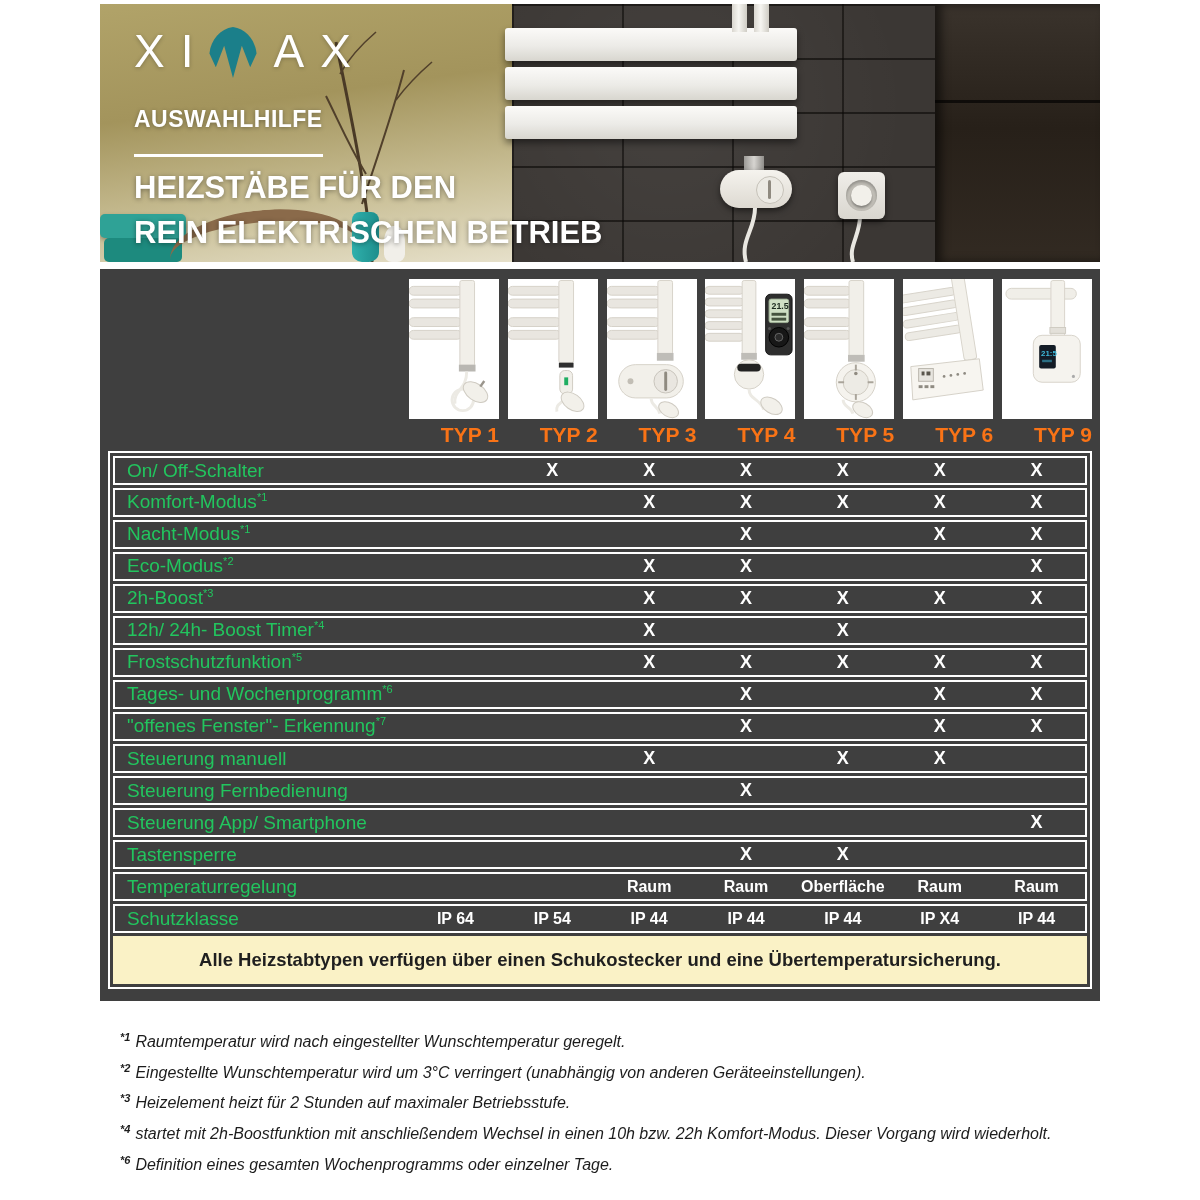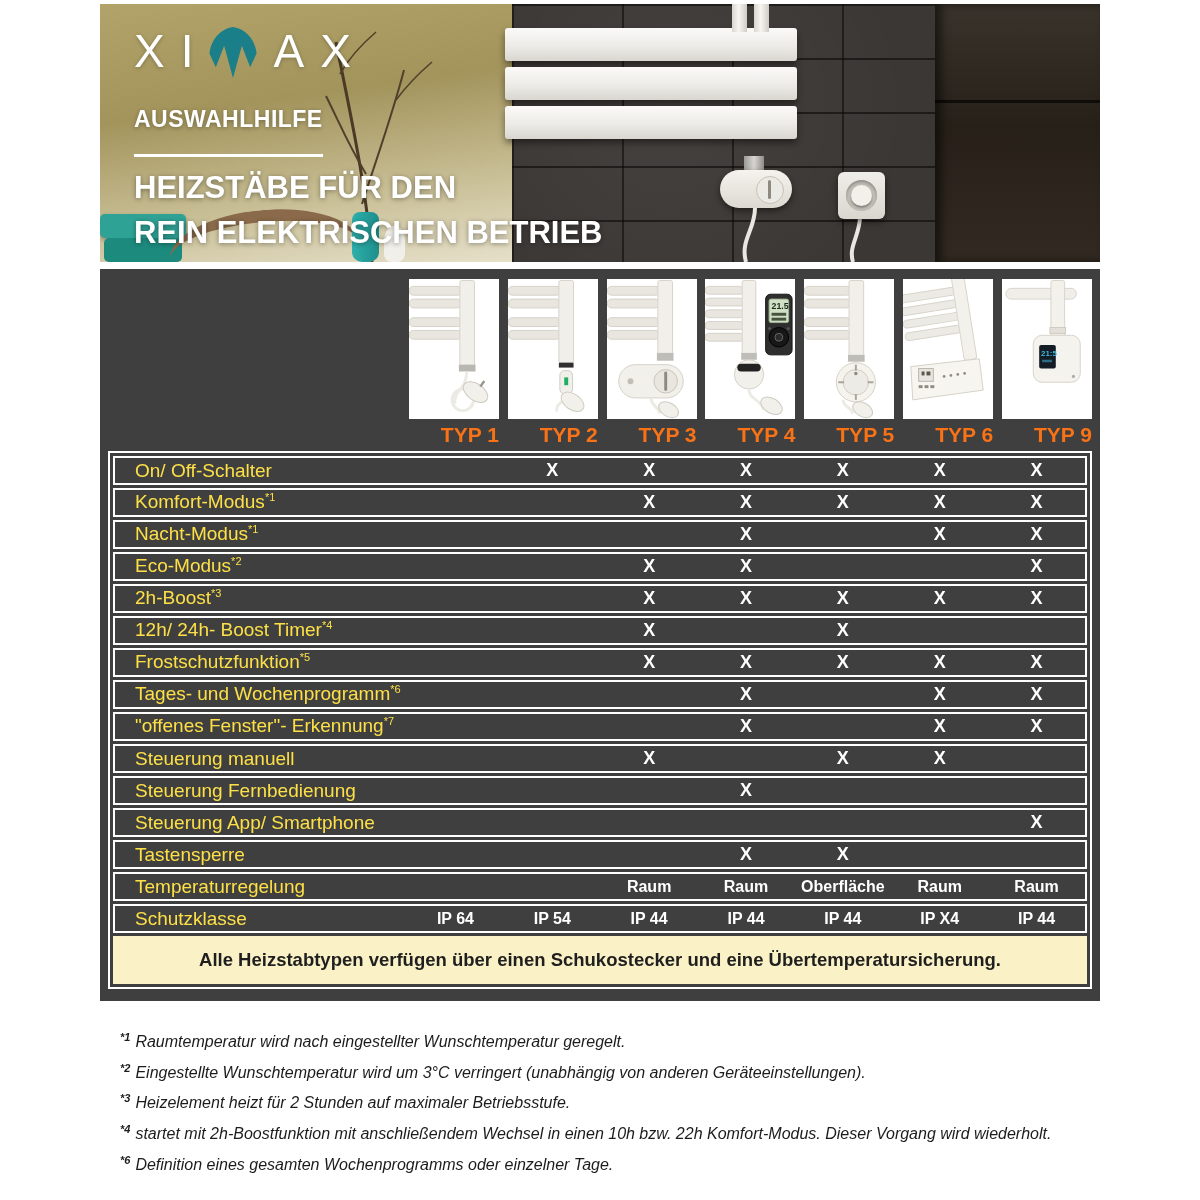--- a/index.html
+++ b/index.html
@@ -54,21 +54,21 @@
   .panel{background:#3f3f3f;margin-top:7px;padding:10px 8px 12px;}
   .grid{display:grid;grid-template-columns:292px repeat(7,1fr);}
   .pcol{display:flex;flex-direction:column;align-items:flex-end;}
   .pbox{width:90px;height:140px;background:#fff;}
   .pbox svg{display:block;}
   .plabel{color:#f97316;font-weight:bold;font-size:21px;margin:4px 0 2px;}
   .frame{border:2px solid #fff;padding:3px;margin-top:2px;}
   .frow{display:grid;grid-template-columns:292px repeat(7,1fr);height:29px;align-items:center;
     border:2px solid #fff;margin-bottom:3px;box-sizing:border-box;}
   .frow:last-child{margin-bottom:0;}
-  .flabel{color:#fde047;font-size:19px;padding-left:20px;white-space:nowrap;}
+  .flabel{color:#22c55e;font-size:19px;padding-left:12px;white-space:nowrap;}
   .flabel sup{font-size:11px;}
   .fcell{color:#fff;text-align:center;font-weight:bold;font-size:16px;}
   .fcell.mark{font-size:18px;}
   .note{margin-top:3px;background:#faf2c6;color:#1f1f1f;font-weight:bold;font-size:18.5px;
     text-align:center;padding:13px 4px;}
 
   
   .footnotes{margin:30px 0 0 20px;}
   .fn{font-style:italic;font-size:16px;color:#1c1c1c;margin:0 0 10.5px;line-height:1.12;}
   .fn .fnm{font-size:11px;margin-right:5px;font-weight:bold;}

